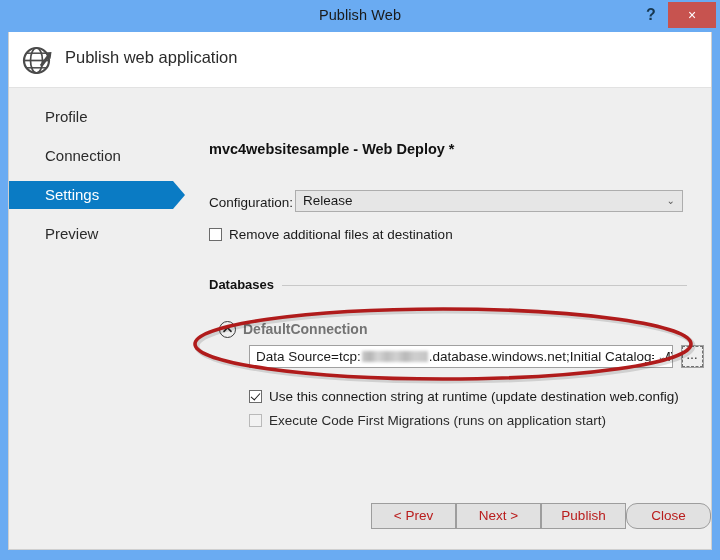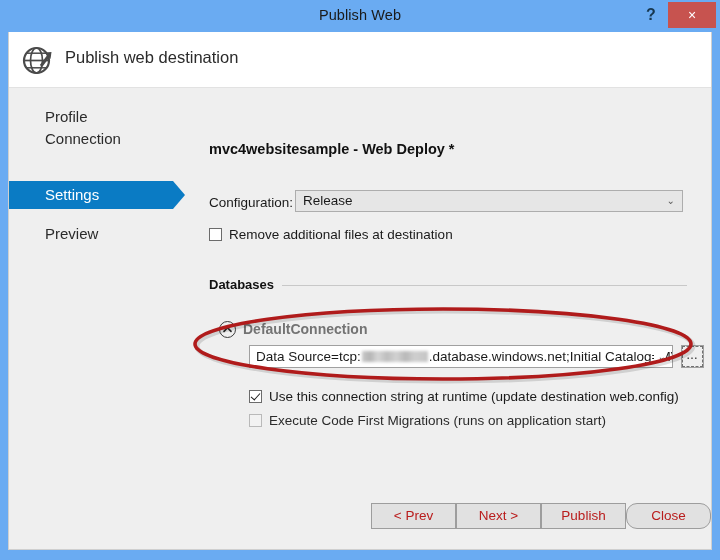--- a/index.html
+++ b/index.html
@@ -390,28 +390,28 @@
         <svg width="38" height="38" viewBox="0 0 38 38">
           <circle cx="17.5" cy="19.5" r="12.5" fill="none" stroke="#4a4a4a" stroke-width="2.2"></circle>
           <ellipse cx="17.5" cy="19.5" rx="6" ry="12.5" fill="none" stroke="#4a4a4a" stroke-width="1.7"></ellipse>
           <line x1="5" y1="19.5" x2="30" y2="19.5" stroke="#4a4a4a" stroke-width="1.7"></line>
           <line x1="7.8" y1="12.2" x2="27.2" y2="12.2" stroke="#4a4a4a" stroke-width="1.5"></line>
           <line x1="7.8" y1="26.8" x2="27.2" y2="26.8" stroke="#4a4a4a" stroke-width="1.5"></line>
           <path d="M22 25 L31 13" stroke="#4a4a4a" stroke-width="3" fill="none"></path>
           <path d="M25.5 11.5 L32.5 11 L31.5 18 Z" fill="#4a4a4a"></path>
         </svg>
       </span>
-      <div class="header-title">Publish web destination</div>
+      <div class="header-title">Publish web application</div>
     </div>
 
     <div class="sidebar">
       <div class="nav-item" style="top:14px;">
         <span>Profile</span>
       </div>
-      <div class="nav-item" style="top:36px;">
+      <div class="nav-item" style="top:53px;">
         <span>Connection</span>
       </div>
       <div class="nav-item selected" style="top:92px;">
         <span>Settings</span>
       </div>
       <div class="nav-item" style="top:131px;">
         <span>Preview</span>
       </div>
     </div>
 

